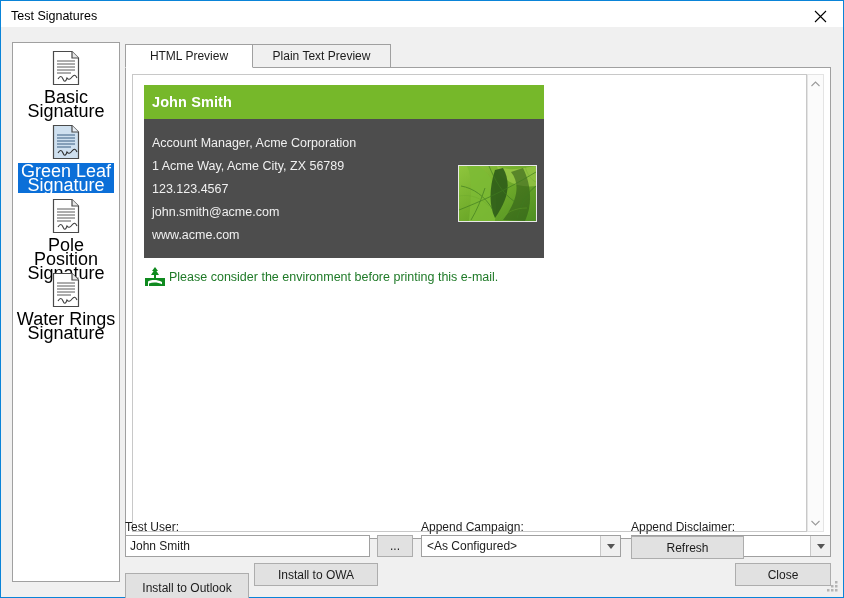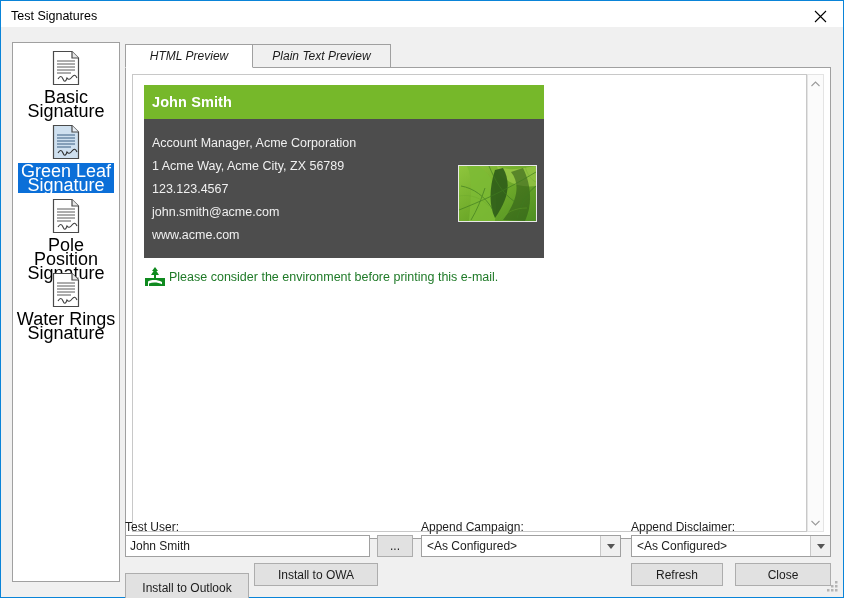--- a/index.html
+++ b/index.html
@@ -112,21 +112,20 @@
     height: 24px;
     box-sizing: border-box;
     border: 1px solid #a0a0a0;
     background: #f0f0f0;
     display: flex;
     align-items: center;
     justify-content: center;
     font-size: 12px;
     color: #1c1c1c;
     cursor: default;
-    font-style: italic;
   }
   .tab.active {
     background: #ffffff;
     border-bottom-color: #ffffff;
     z-index: 3;
   }
   .tab-0 { left: 0; width: 128px; }
   .tab-1 { left: 127px; width: 139px; border-bottom-color:#a0a0a0; }
 
   .tabpage {
@@ -495,21 +494,21 @@
       </span>
     </div>
 
     <div class="btn" style="left:124px; top:531px; width:124px; height:30px;margin-top:10px;">
       <span>Install to Outlook</span>
     </div>
     <div class="btn" style="left:253px; top:531px; width:124px; height:23px;">
       <span>Install to OWA</span>
     </div>
 
-    <div class="btn" style="left:630px; top:531px; width:92px; height:23px;">
+    <div class="btn" style="left:630px; top:504px; width:113px; height:23px;">
       <span>Refresh</span>
     </div>
     <div class="btn" style="left:734px; top:531px; width:96px; height:23px;">
       <span>Close</span>
     </div>
 
     <svg class="grip" viewBox="0 0 13 13">
       <g fill="#b4b4b4">
         <rect x="8" y="0" width="2.5" height="2.5"></rect>
         <rect x="4" y="4" width="2.5" height="2.5"></rect>

